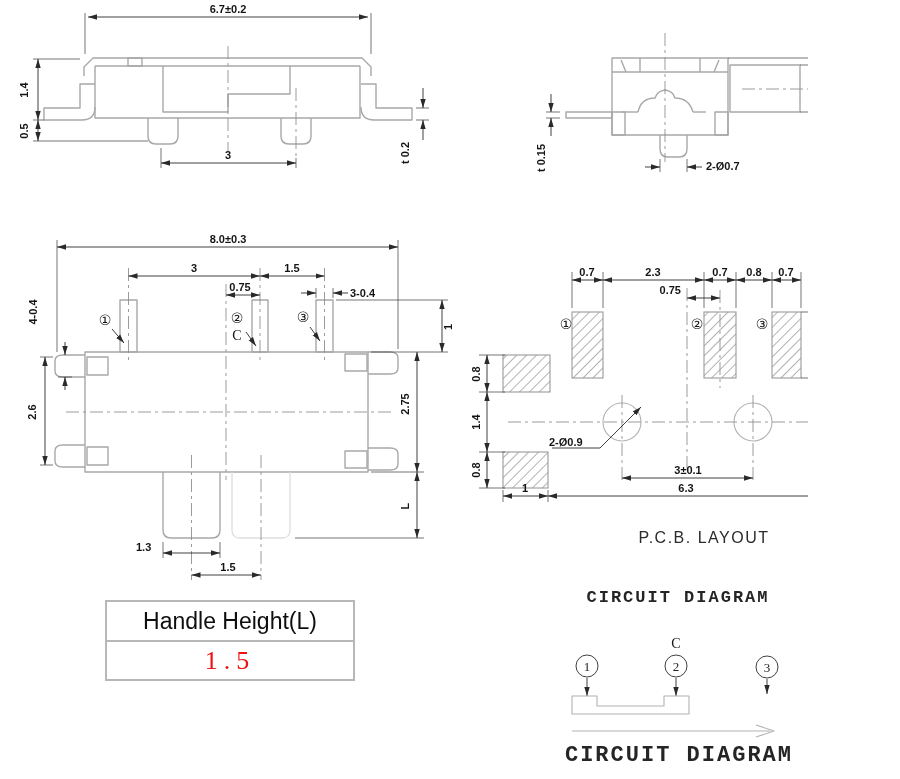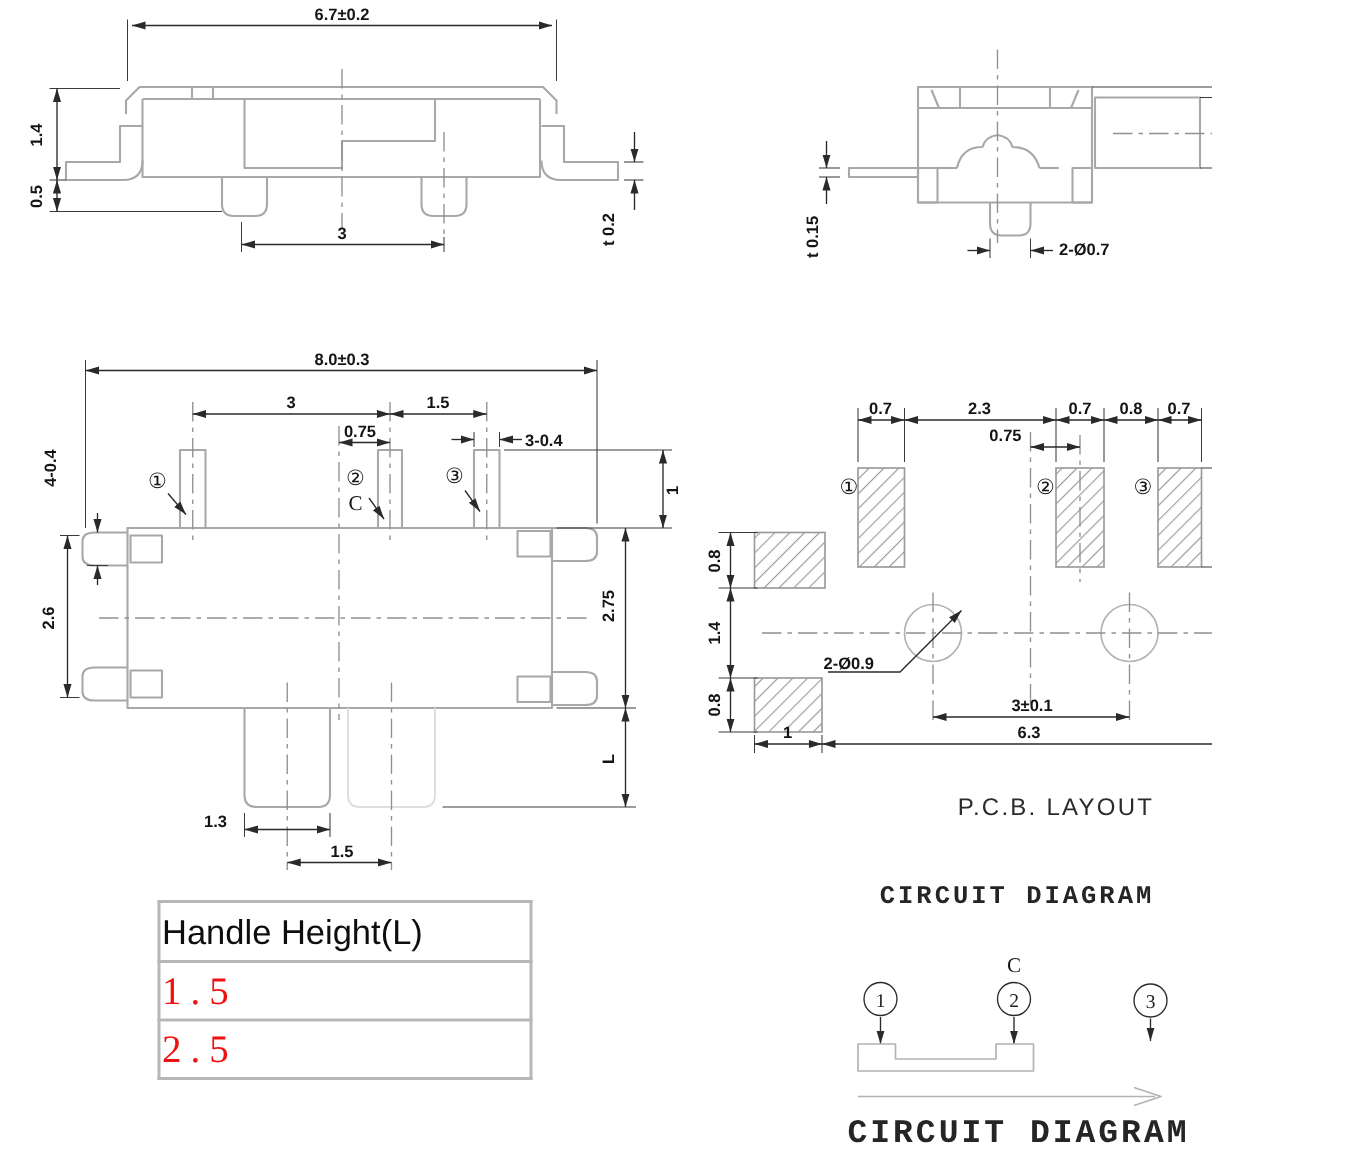--- a/index.html
+++ b/index.html
@@ -21,21 +21,21 @@
   text.n  { font:14px "DejaVu Sans",sans-serif; fill:#141414; }
   text.cs { font:14px "Liberation Serif",serif; fill:#141414; }
   text.pt { font:16px "Liberation Sans",sans-serif; fill:#2b2b2b; letter-spacing:1.5px; }
   text.ct { font:bold 17px "Liberation Mono",monospace; fill:#252525; letter-spacing:2px; }
   text.cb { font:bold 22px "Liberation Mono",monospace; fill:#252525; letter-spacing:2px; }
   text.cd { font:13px "Liberation Serif",serif; fill:#222; }
 
   
   table.htable { position:absolute; left:105px; top:600px; width:250px;
                  border-collapse:collapse; table-layout:fixed; }
-  table.htable td { border:2px solid #b7b7b7; text-align:left; background:#fff; }
+  table.htable td { border:2px solid #b7b7b7; text-align:center; background:#fff; }
   td.hhdr { height:36px; font:23px "Liberation Sans",sans-serif; color:#0e0e0e; }
   td.hval { height:35px; font:26px "Liberation Serif",serif; color:#ee1111; letter-spacing:6px; }
 </style>
 </head>
 <body>
 
 <div class="sheet">
 
 <svg width="900" height="779" viewBox="0 0 900 779">
   <defs>
@@ -314,19 +314,16 @@
 </svg>
 
 <table class="htable">
   <tbody>
     <tr>
       <td class="hhdr">Handle Height(L)</td>
     </tr>
     <tr>
       <td class="hval">1.5</td>
     </tr>
-    <tr>
-      <td class="hval">2.5</td>
-    </tr>
   </tbody>
 </table>
 
 </div>
 
 </body></html>

